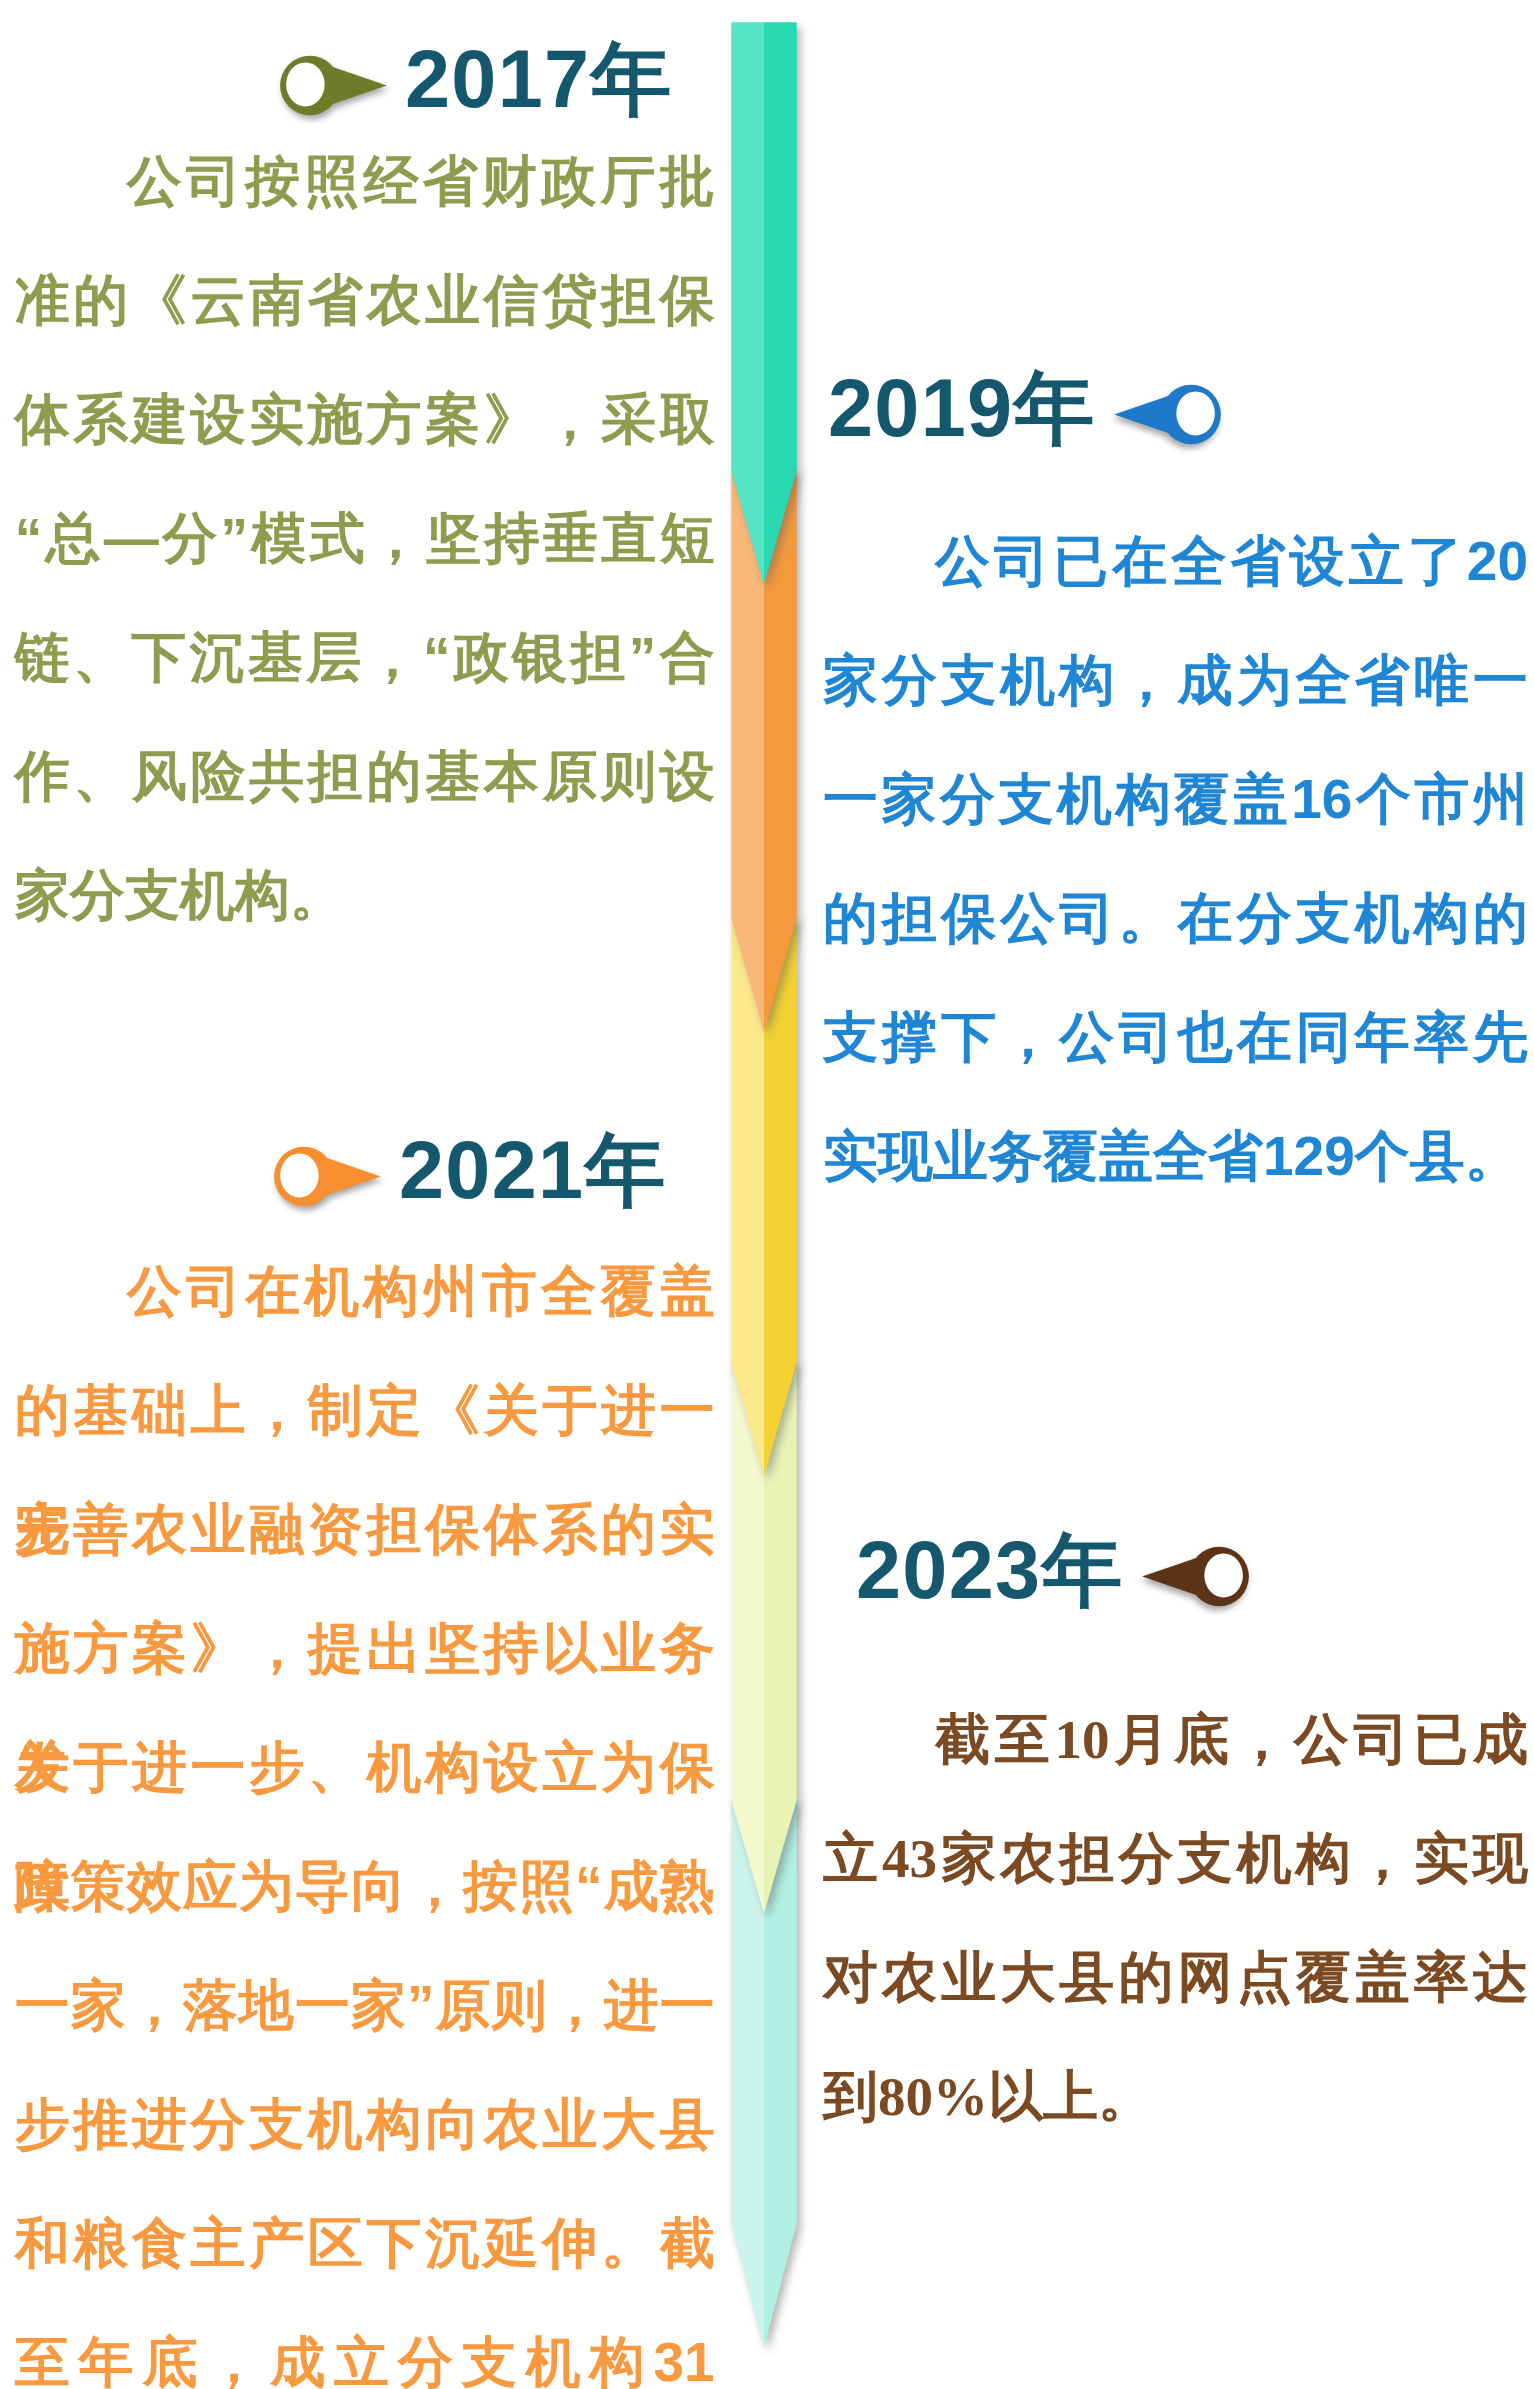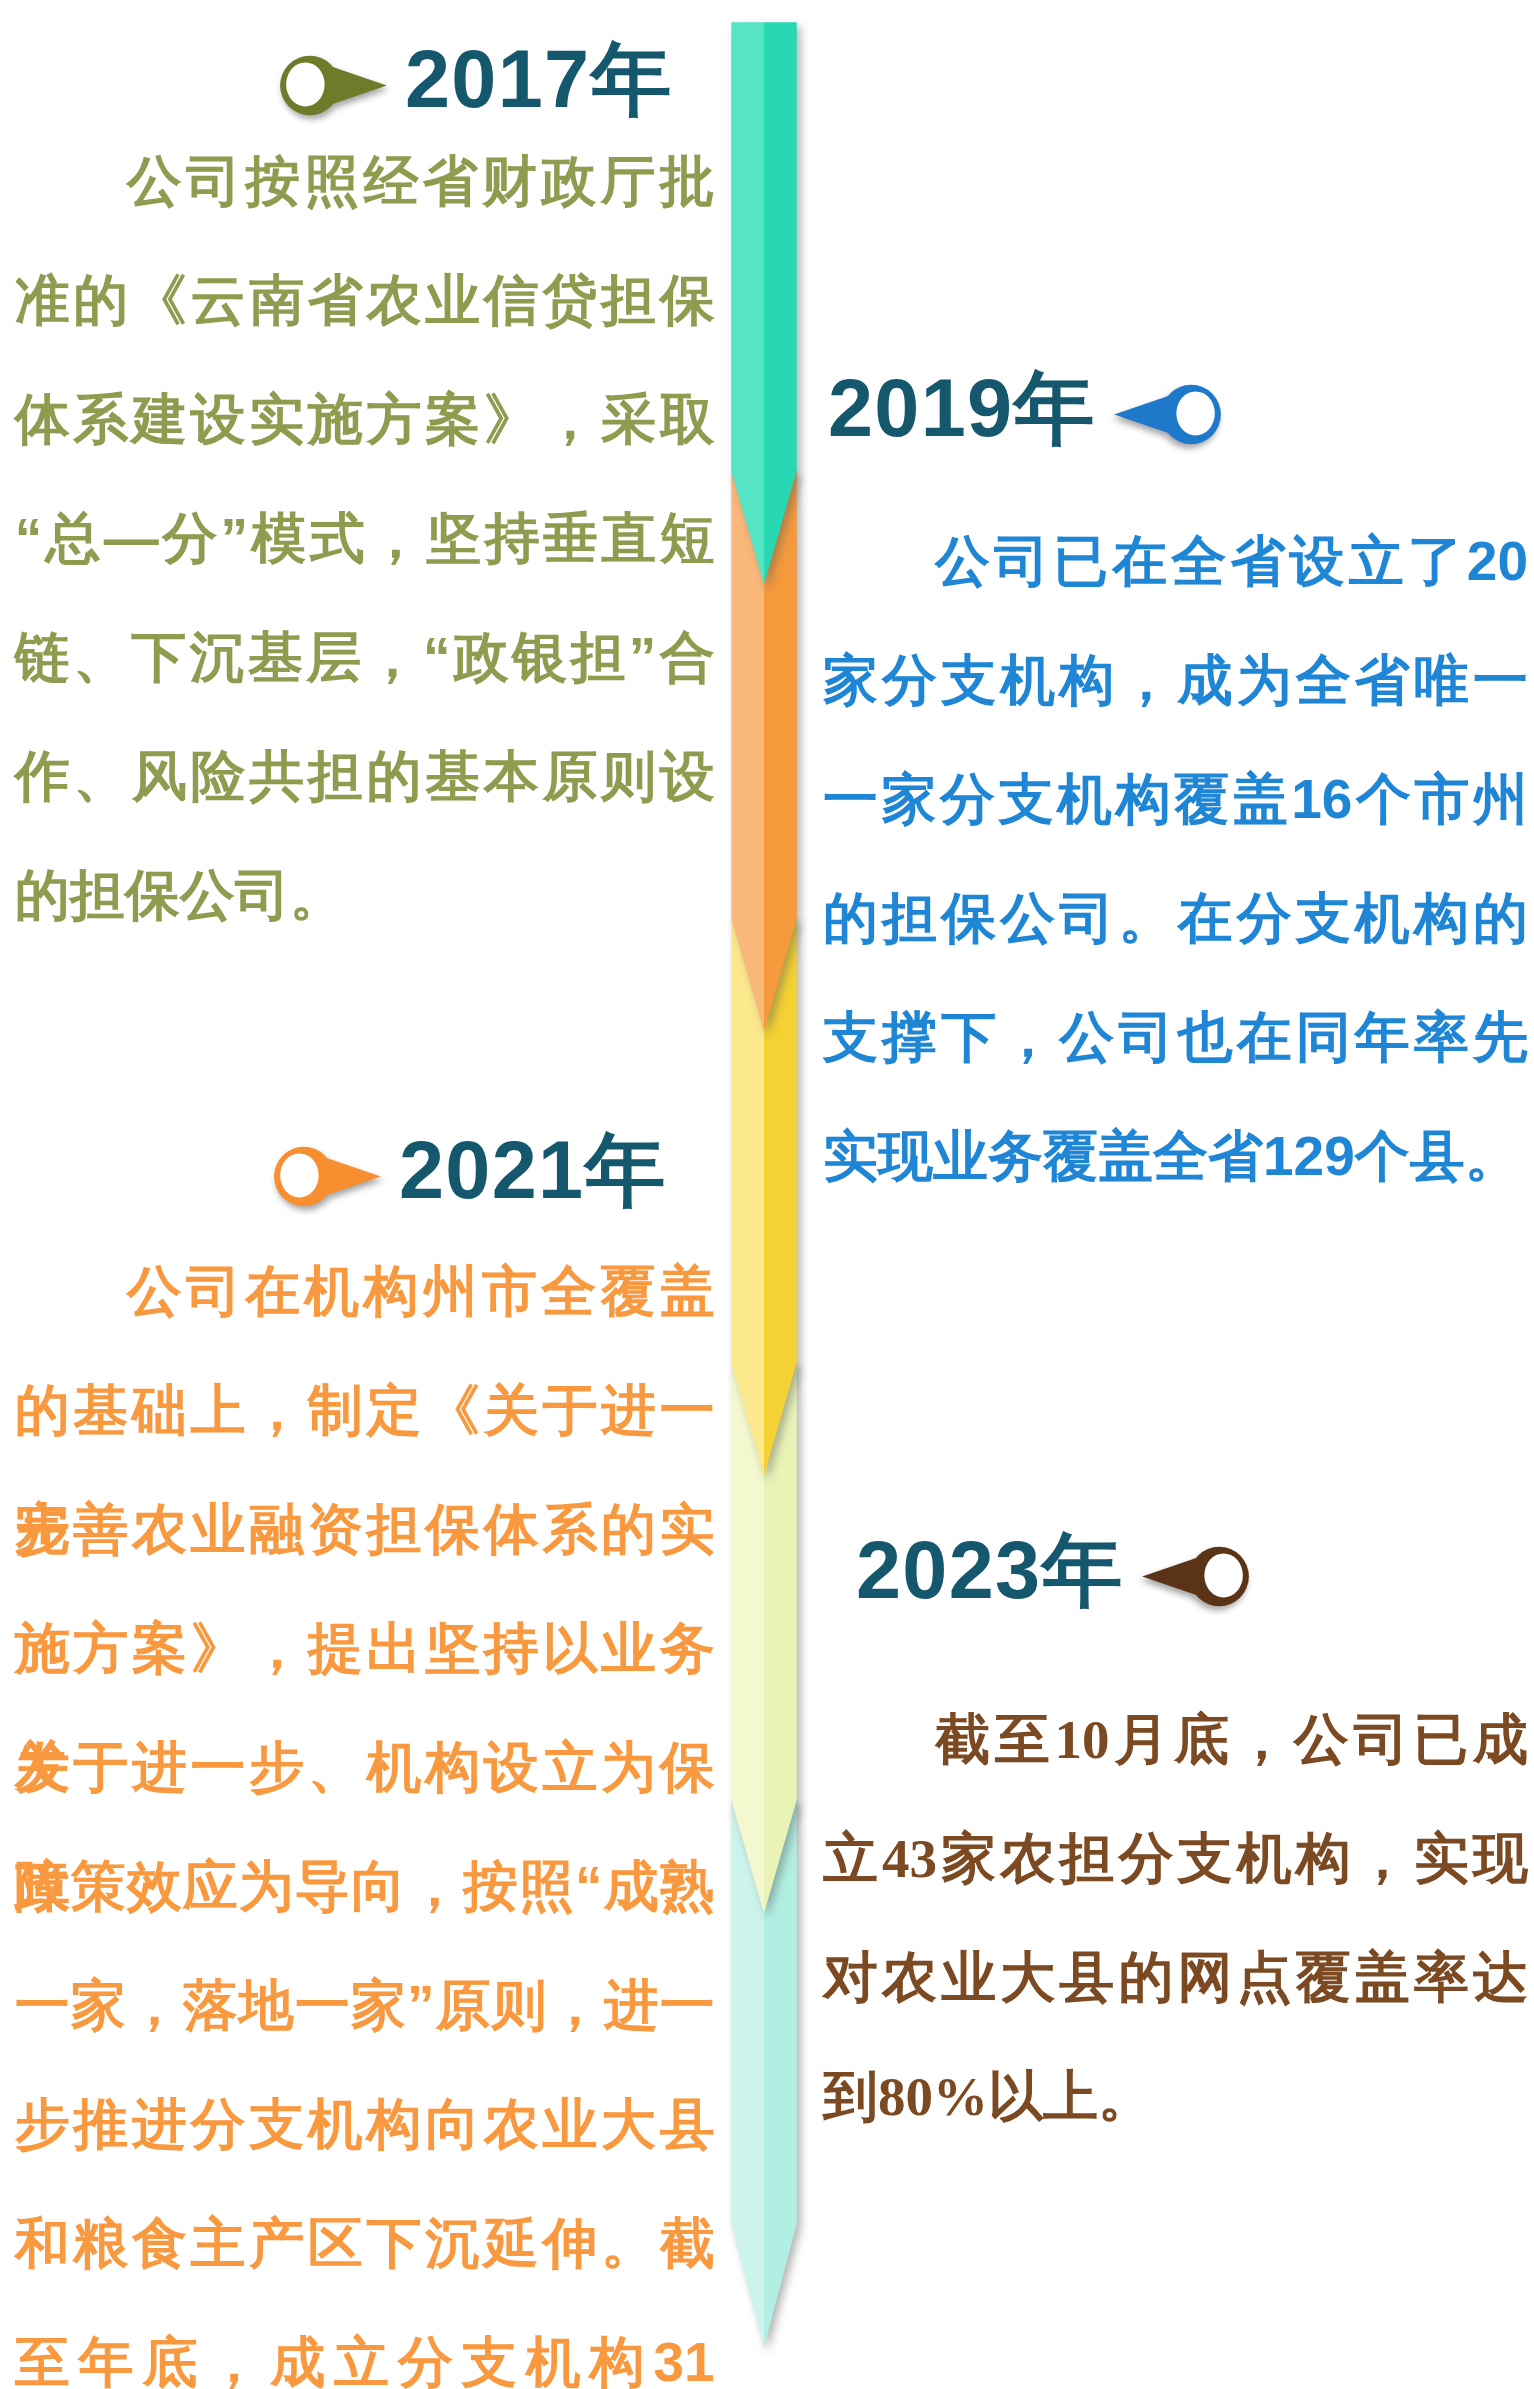--- a/index.html
+++ b/index.html
@@ -69,21 +69,21 @@
   </svg>
   <div class="year" style="color: rgb(21, 88, 109);">2017年</div>
 </div>
 <div class="para" id="para-2017" style="color: rgb(142, 156, 80);">
     <div class="para-line first">公司按照经省财政厅批</div>
     <div class="para-line">准的《云南省农业信贷担保</div>
     <div class="para-line">体系建设实施方案》，采取</div>
     <div class="para-line">“总—分”模式，坚持垂直短</div>
     <div class="para-line">链、下沉基层，“政银担”合</div>
     <div class="para-line">作、风险共担的基本原则设</div>
-    <div class="para-line last">的担保公司。</div>
+    <div class="para-line last">家分支机构。</div>
   </div>
 
 <div class="title-row" id="title-2019">
   <div class="year" style="color: rgb(21, 88, 109);">2019年</div>
   <svg class="pin flip" viewBox="0 0 200 120">
     <g fill="#1e79cb">
       <circle cx="56" cy="60" r="54"></circle>
       <polygon points="62,14 196,60 62,106"></polygon>
     </g>
     <ellipse cx="48" cy="58" rx="35" ry="40" fill="#ffffff"></ellipse>

